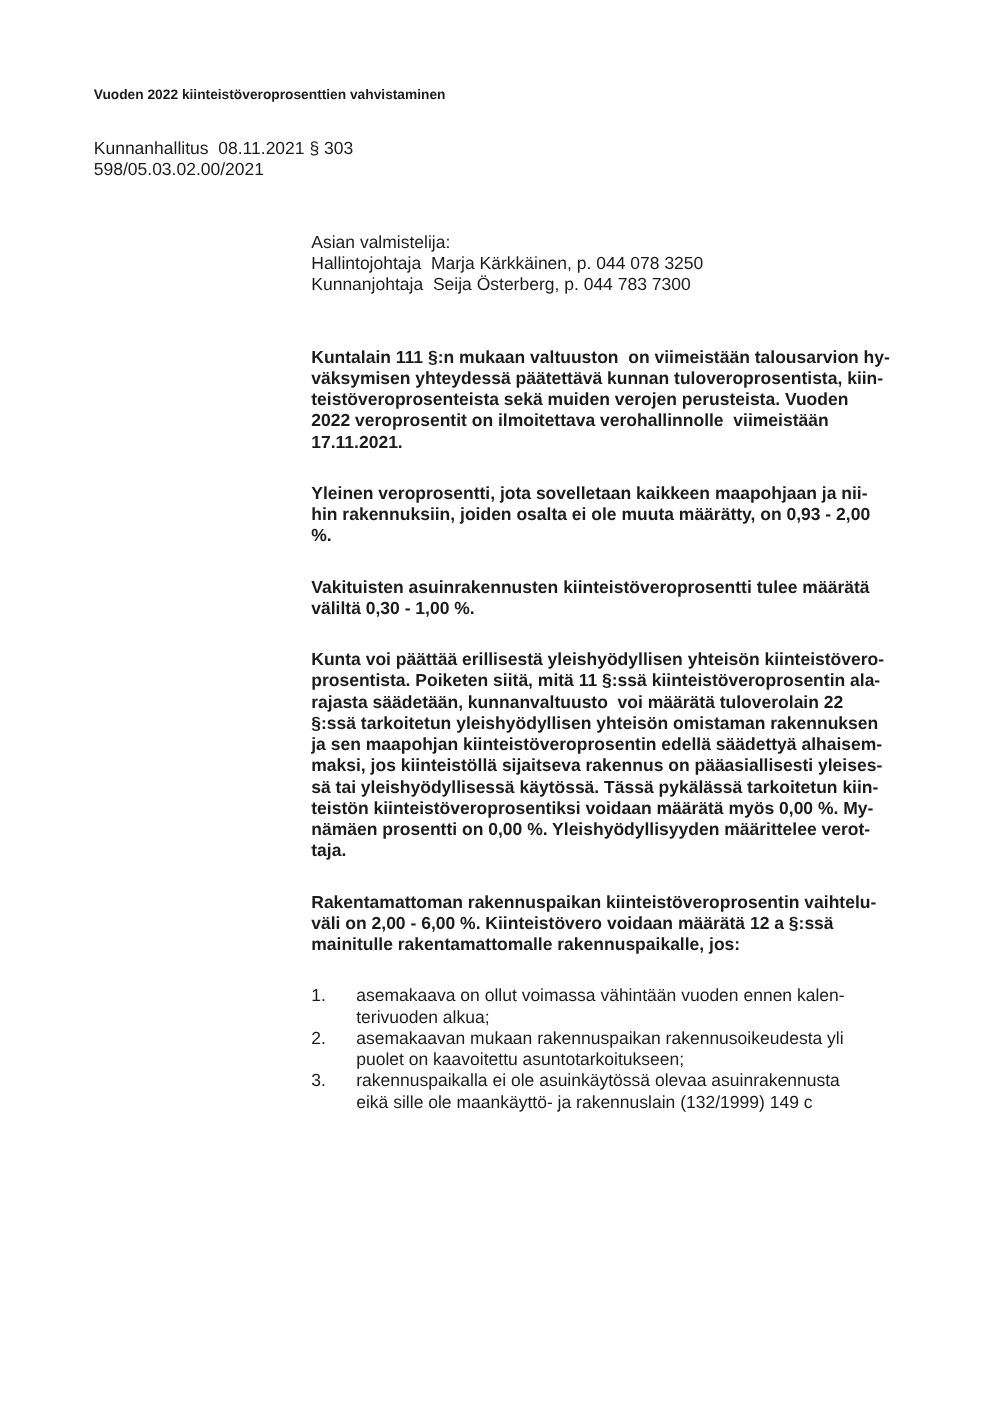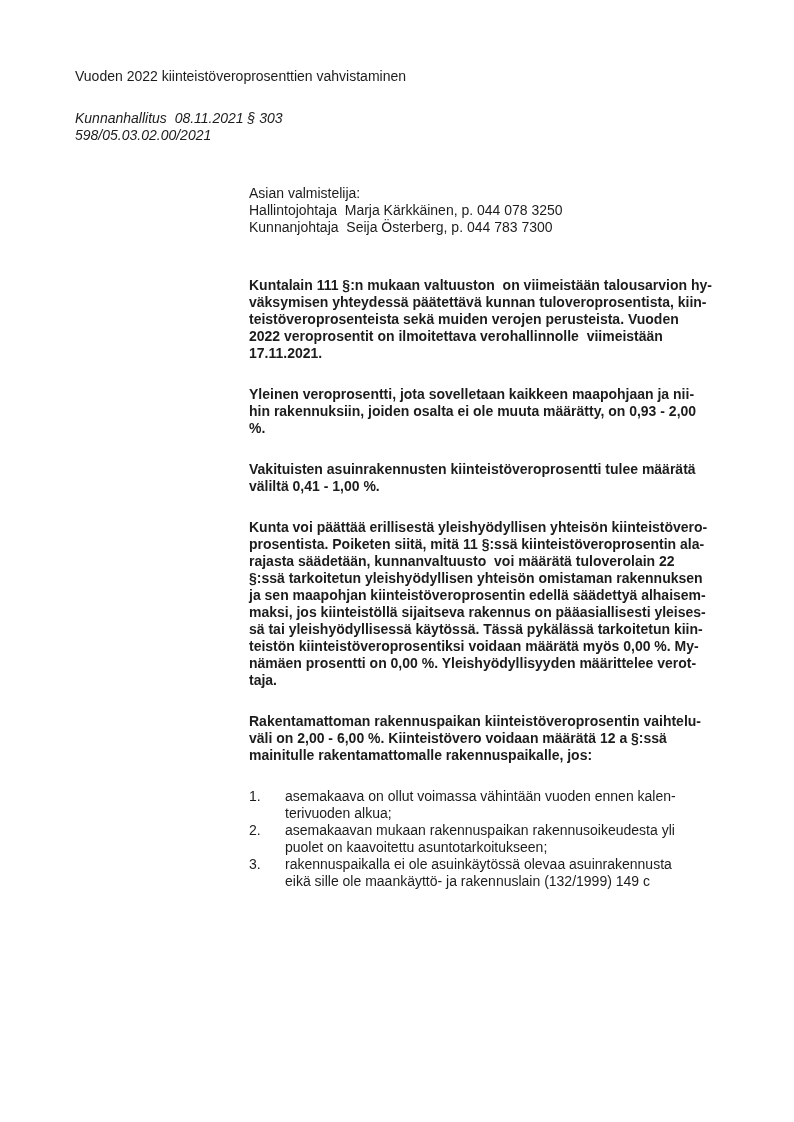--- a/index.html
+++ b/index.html
@@ -14,31 +14,30 @@
     background: #ffffff;
     box-sizing: border-box;
     padding: 68px 0 0 75px;
     font-family: "Liberation Sans", "DejaVu Sans", sans-serif;
     font-size: 14px;
     line-height: 17px;
     color: #1c1c1c;
     overflow: hidden;
   }
   .doc-title {
-    font-size: 14px;
-    font-weight: normal;
+    font-size: 11px;
+    font-weight: bold;
     margin: 0 0 25px 0;
     white-space: pre;
   }
   .meta-block {
     margin: 0 0 41px 0;
   }
   .meta-line {
     white-space: pre;
-    font-style: italic;
   }
   .content {
     margin-left: 174px; 
     width: 520px;
   }
   .preparer {
     margin: 0 0 41px 0;
   }
   .pre-lines {
     white-space: pre;
@@ -89,21 +88,21 @@
 teistöveroprosenteista sekä muiden verojen perusteista. Vuoden
 2022 veroprosentit on ilmoitettava verohallinnolle  viimeistään
 17.11.2021.</div>
 
 
     <div class="paragraph">Yleinen veroprosentti, jota sovelletaan kaikkeen maapohjaan ja nii-
 hin rakennuksiin, joiden osalta ei ole muuta määrätty, on 0,93 - 2,00
 %.</div>
 
     <div class="paragraph">Vakituisten asuinrakennusten kiinteistöveroprosentti tulee määrätä
-väliltä 0,41 - 1,00 %.</div>
+väliltä 0,30 - 1,00 %.</div>
 
 
     <div class="paragraph">Kunta voi päättää erillisestä yleishyödyllisen yhteisön kiinteistövero-
 prosentista. Poiketen siitä, mitä 11 §:ssä kiinteistöveroprosentin ala-
 rajasta säädetään, kunnanvaltuusto  voi määrätä tuloverolain 22
 §:ssä tarkoitetun yleishyödyllisen yhteisön omistaman rakennuksen
 ja sen maapohjan kiinteistöveroprosentin edellä säädettyä alhaisem-
 maksi, jos kiinteistöllä sijaitseva rakennus on pääasiallisesti yleises-
 sä tai yleishyödyllisessä käytössä. Tässä pykälässä tarkoitetun kiin-
 teistön kiinteistöveroprosentiksi voidaan määrätä myös 0,00 %. My-

